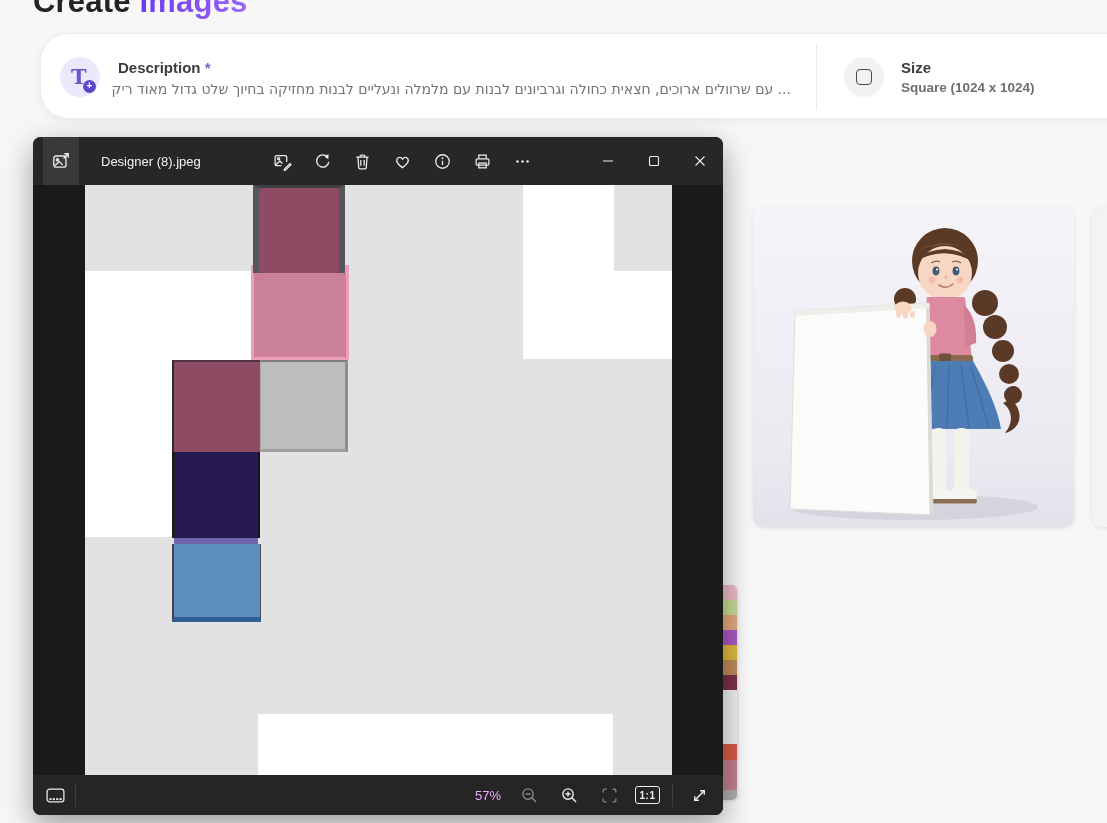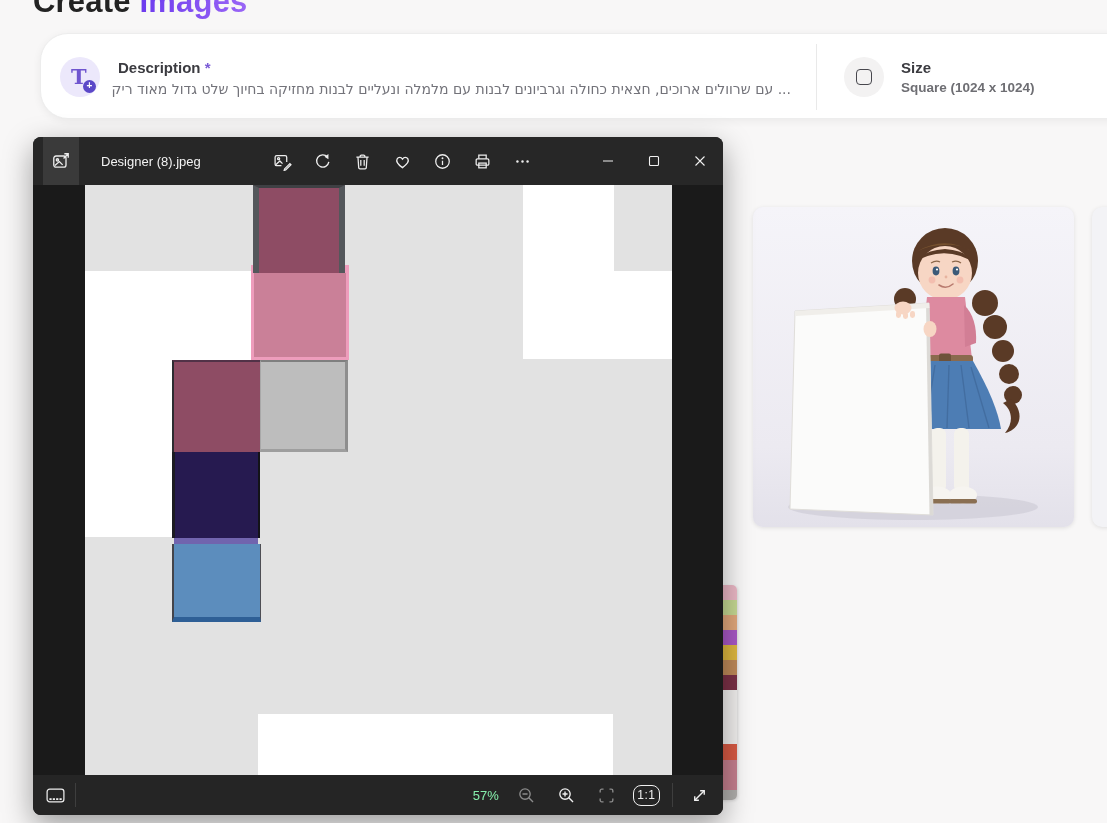--- a/index.html
+++ b/index.html
@@ -61,22 +61,22 @@
   .blk-mauve-left { left:87px; top:175px; width:88px; height:92px; background:#8e4c64; border-left:2px solid #2c2c31; border-top:2px solid #513247; }
   .blk-navy { left:87px; top:267px; width:88px; height:86px; background:#261a50; border-left:3px solid #1b1b22; border-right:2px solid #131318; }
   .blk-violet { left:89px; top:353px; width:84px; height:6px; background:#7164ae; }
   .blk-blue { left:87px; top:359px; width:89px; height:78px; background:#5c8dbd; border-left:2px solid #44444a; border-right:1px solid #4e4e54; border-bottom:5px solid #2e5f96; }
 
   .toolbar { position:absolute; left:0; bottom:0; width:100%; height:40px; background:#252525; display:flex; align-items:center; }
   .tool-btn { width:28px; height:28px; display:flex; align-items:center; justify-content:center; border-radius:4px; flex:none; }
   .tool-divider { width:1px; height:24px; background:#3e3e3e; flex:none; }
   .toolbar-left { display:flex; align-items:center; gap:6px; margin-left:8px; }
   .toolbar-right { position:absolute; right:10px; top:0; height:40px; display:flex; align-items:center; gap:12px; }
-  .zoom-level { color:#86efac; font-size:13px; margin-right:2px; }
-  .one2one { border:1.2px solid #f0f0f0; border-radius:8px; color:#f0f0f0; font-size:12px; font-weight:400; padding:2.5px 3.5px; letter-spacing:.5px; }
+  .zoom-level { color:#f0abfc; font-size:13px; margin-right:2px; }
+  .one2one { border:1.2px solid #f0f0f0; border-radius:3px; color:#f0f0f0; font-size:10px; font-weight:700; padding:2.5px 3.5px; letter-spacing:.5px; }
 </style>
 </head>
 <body>
 
 <h1 class="page-title"><span>Create </span><span class="accent">Images</span></h1>
 
 <div class="prompt-card">
   <div class="desc-icon-wrap">
     <span class="tglyph">T</span>
     <span class="plus">+</span>

